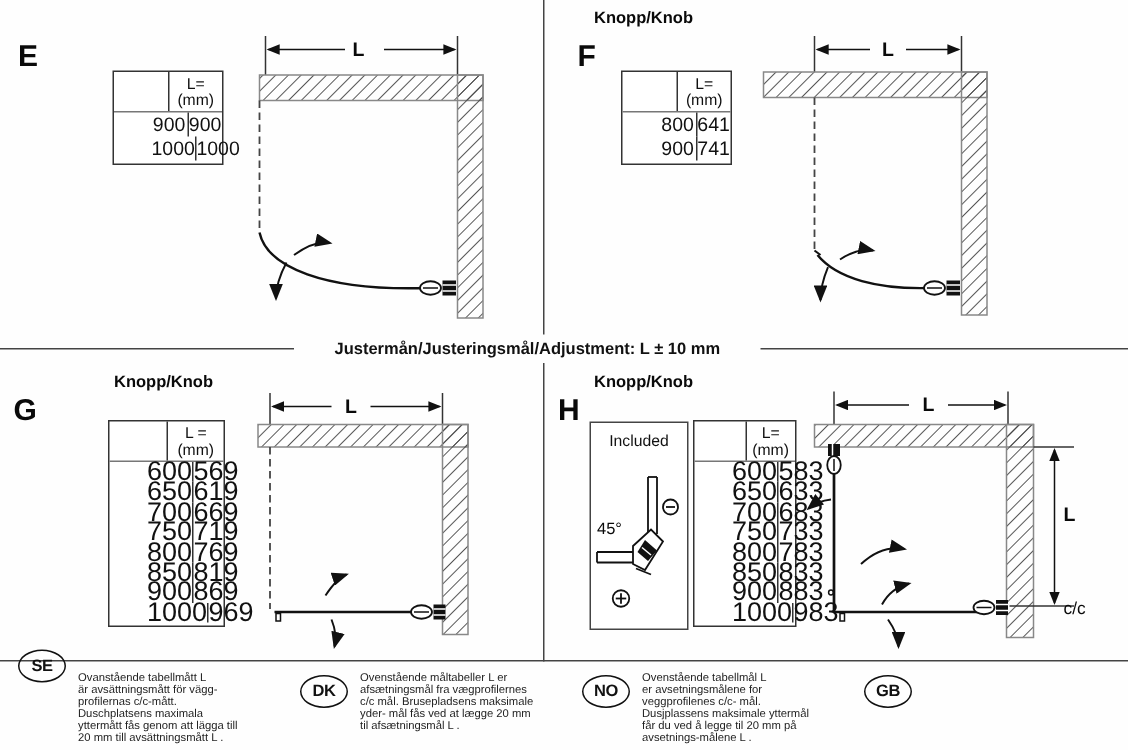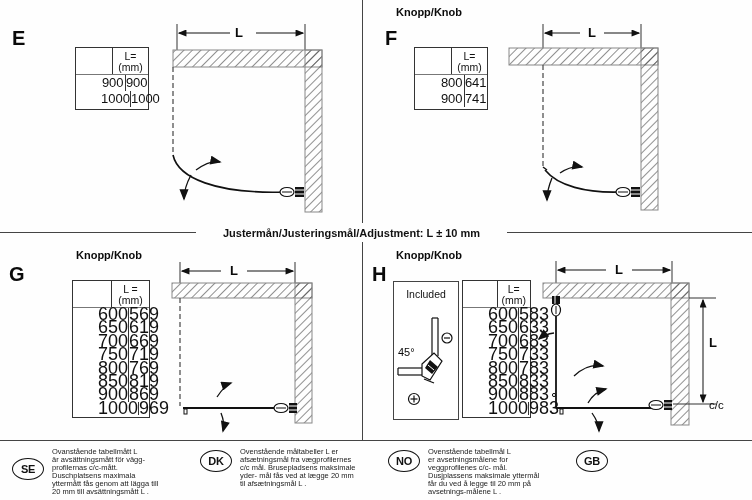--- a/index.html
+++ b/index.html
@@ -377,21 +377,21 @@
       <text class="cc" x="183" y="168">c/c</text>
     </g>
     <g stroke="#111" stroke-width="1.3" fill="none">
       <path d="M48,135 Q62,122 77,125" marker-end="url(#aH)"></path>
       <path d="M28,92 Q19,93 13,98" marker-end="url(#aH)"></path>
       <path d="M62,162 Q68,151 80,148" marker-end="url(#aH)"></path>
       <path d="M66,172 Q73,182 73,190" marker-end="url(#aH)"></path>
     </g>
   </svg>
 
-  <div class="badge" style="left:12px;top:458px;text-align:center;">SE</div>
+  <div class="badge" style="left:12px;top:433px;text-align:center;">SE</div>
   <div class="fnote" style="left:52px;top:448px;width:140px;">Ovanstående tabellmått L
 är avsättningsmått för vägg-
 profilernas c/c-mått.
 Duschplatsens maximala
 yttermått fås genom att lägga till
 20 mm till avsättningsmått L .</div>
 
   <div class="badge" style="left:200px;top:450px;">DK</div>
   <div class="fnote" style="left:240px;top:448px;width:140px;">Ovenstående måltabeller L er
 afsætningsmål fra vægprofilernes

